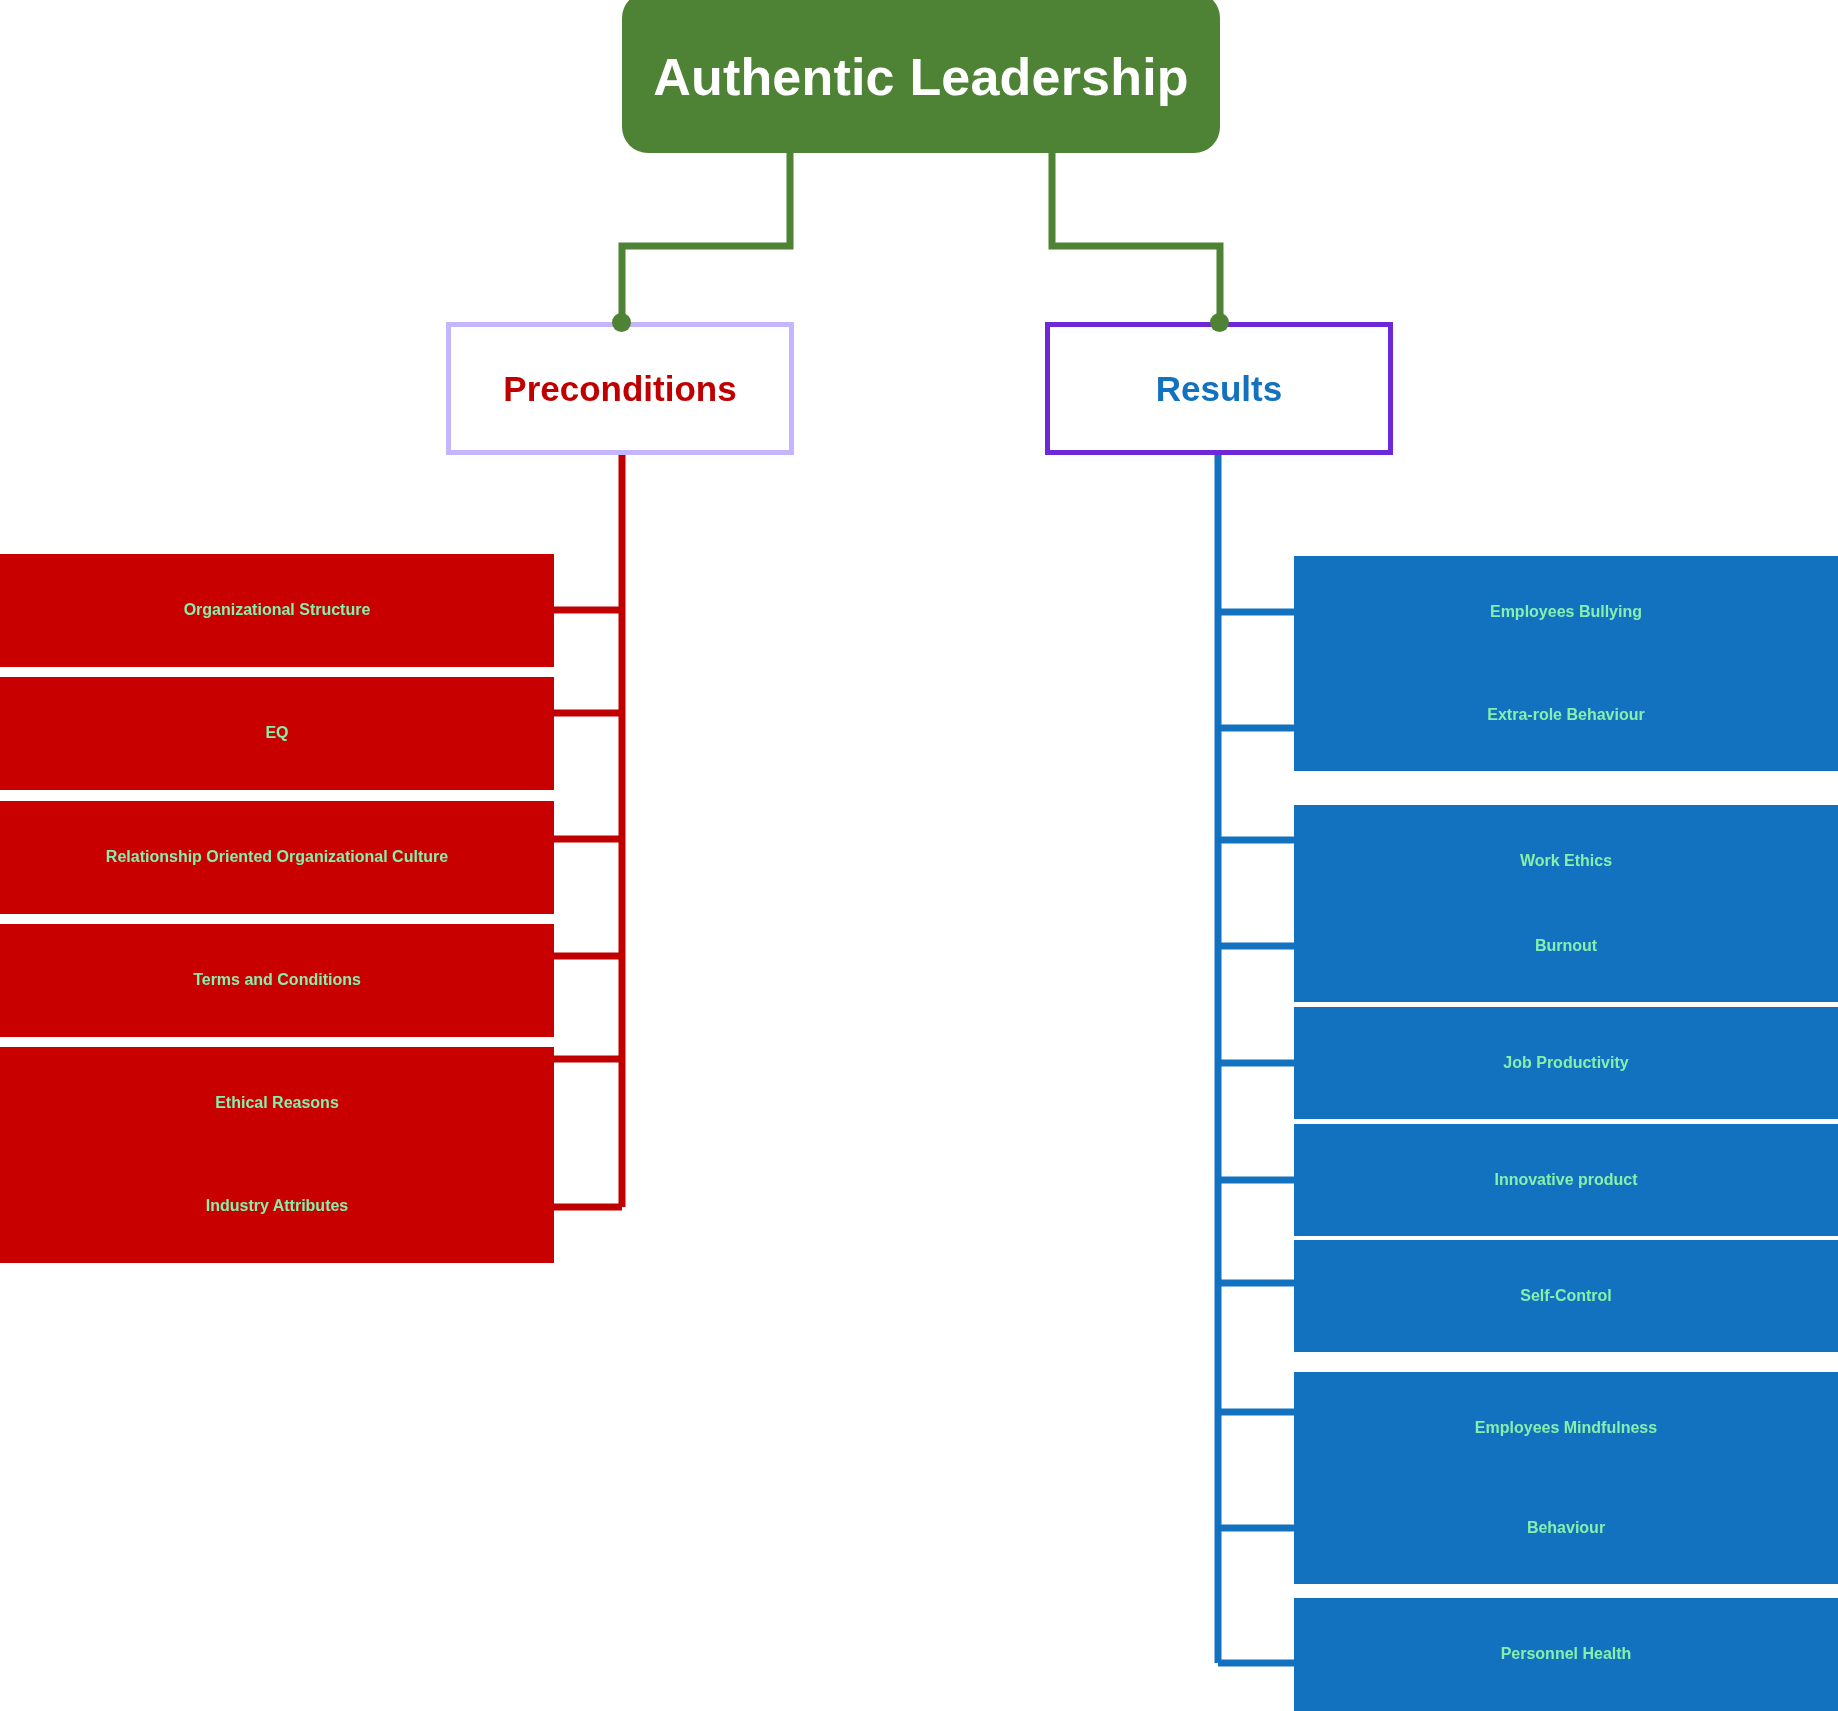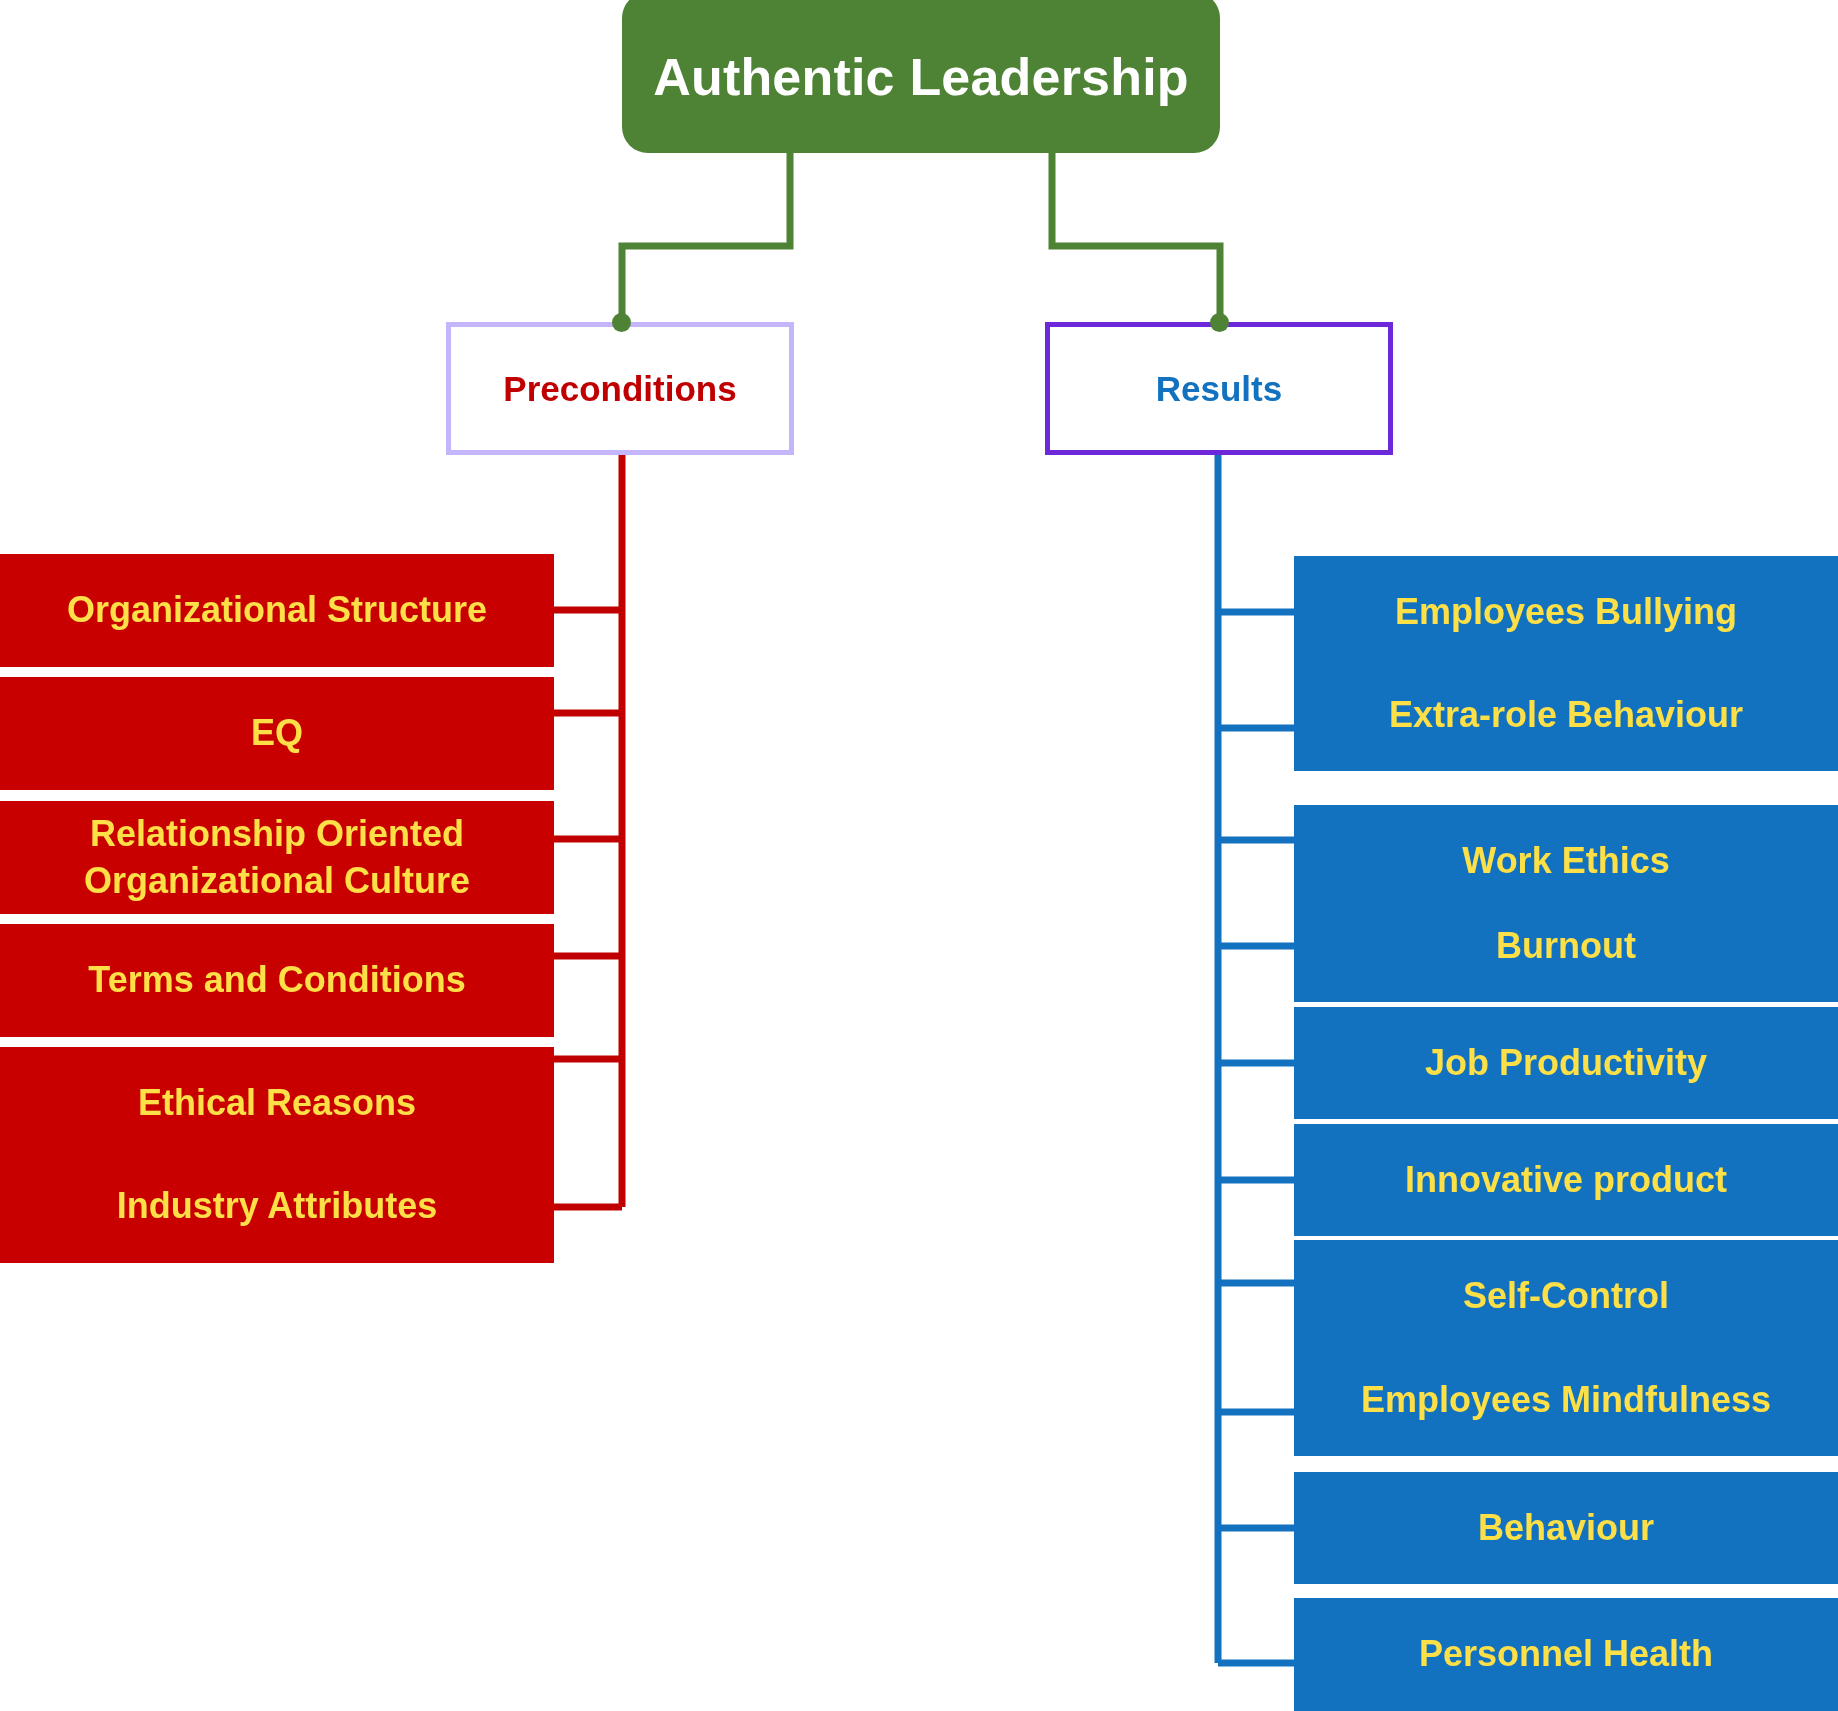--- a/index.html
+++ b/index.html
@@ -83,22 +83,22 @@
   
   .leaf {
     position: absolute;
     box-sizing: border-box;
     display: flex;
     align-items: center;
     justify-content: center;
     z-index: 2;
   }
   .leaf .leaf-label {
-    color: #fde047;
-    font-size: 36px;
+    color: #86efac;
+    font-size: 16px;
     font-weight: bold;
     line-height: 1.28;
     text-align: center;
     padding: 0 14px;
   }
   .leaf.red  { background: #c80000; left: 0px;    width: 554px; }
   .leaf.blue { background: #1272bf; left: 1294px; width: 544px; }
 
   
   .node-dot {
@@ -194,21 +194,21 @@
   </div>
   <div class="leaf blue" style="top:1007px; height:112px;">
     <span class="leaf-label">Job Productivity</span>
   </div>
   <div class="leaf blue" style="top:1124px; height:112px;">
     <span class="leaf-label">Innovative product</span>
   </div>
   <div class="leaf blue" style="top:1240px; height:112px;">
     <span class="leaf-label">Self-Control</span>
   </div>
-  <div class="leaf blue" style="top:1344px; height:112px;">
+  <div class="leaf blue" style="top:1372px; height:112px;">
     <span class="leaf-label">Employees Mindfulness</span>
   </div>
   <div class="leaf blue" style="top:1472px; height:112px;">
     <span class="leaf-label">Behaviour</span>
   </div>
   <div class="leaf blue" style="top:1598px; height:113px;">
     <span class="leaf-label">Personnel Health</span>
   </div>
 
 </div>

